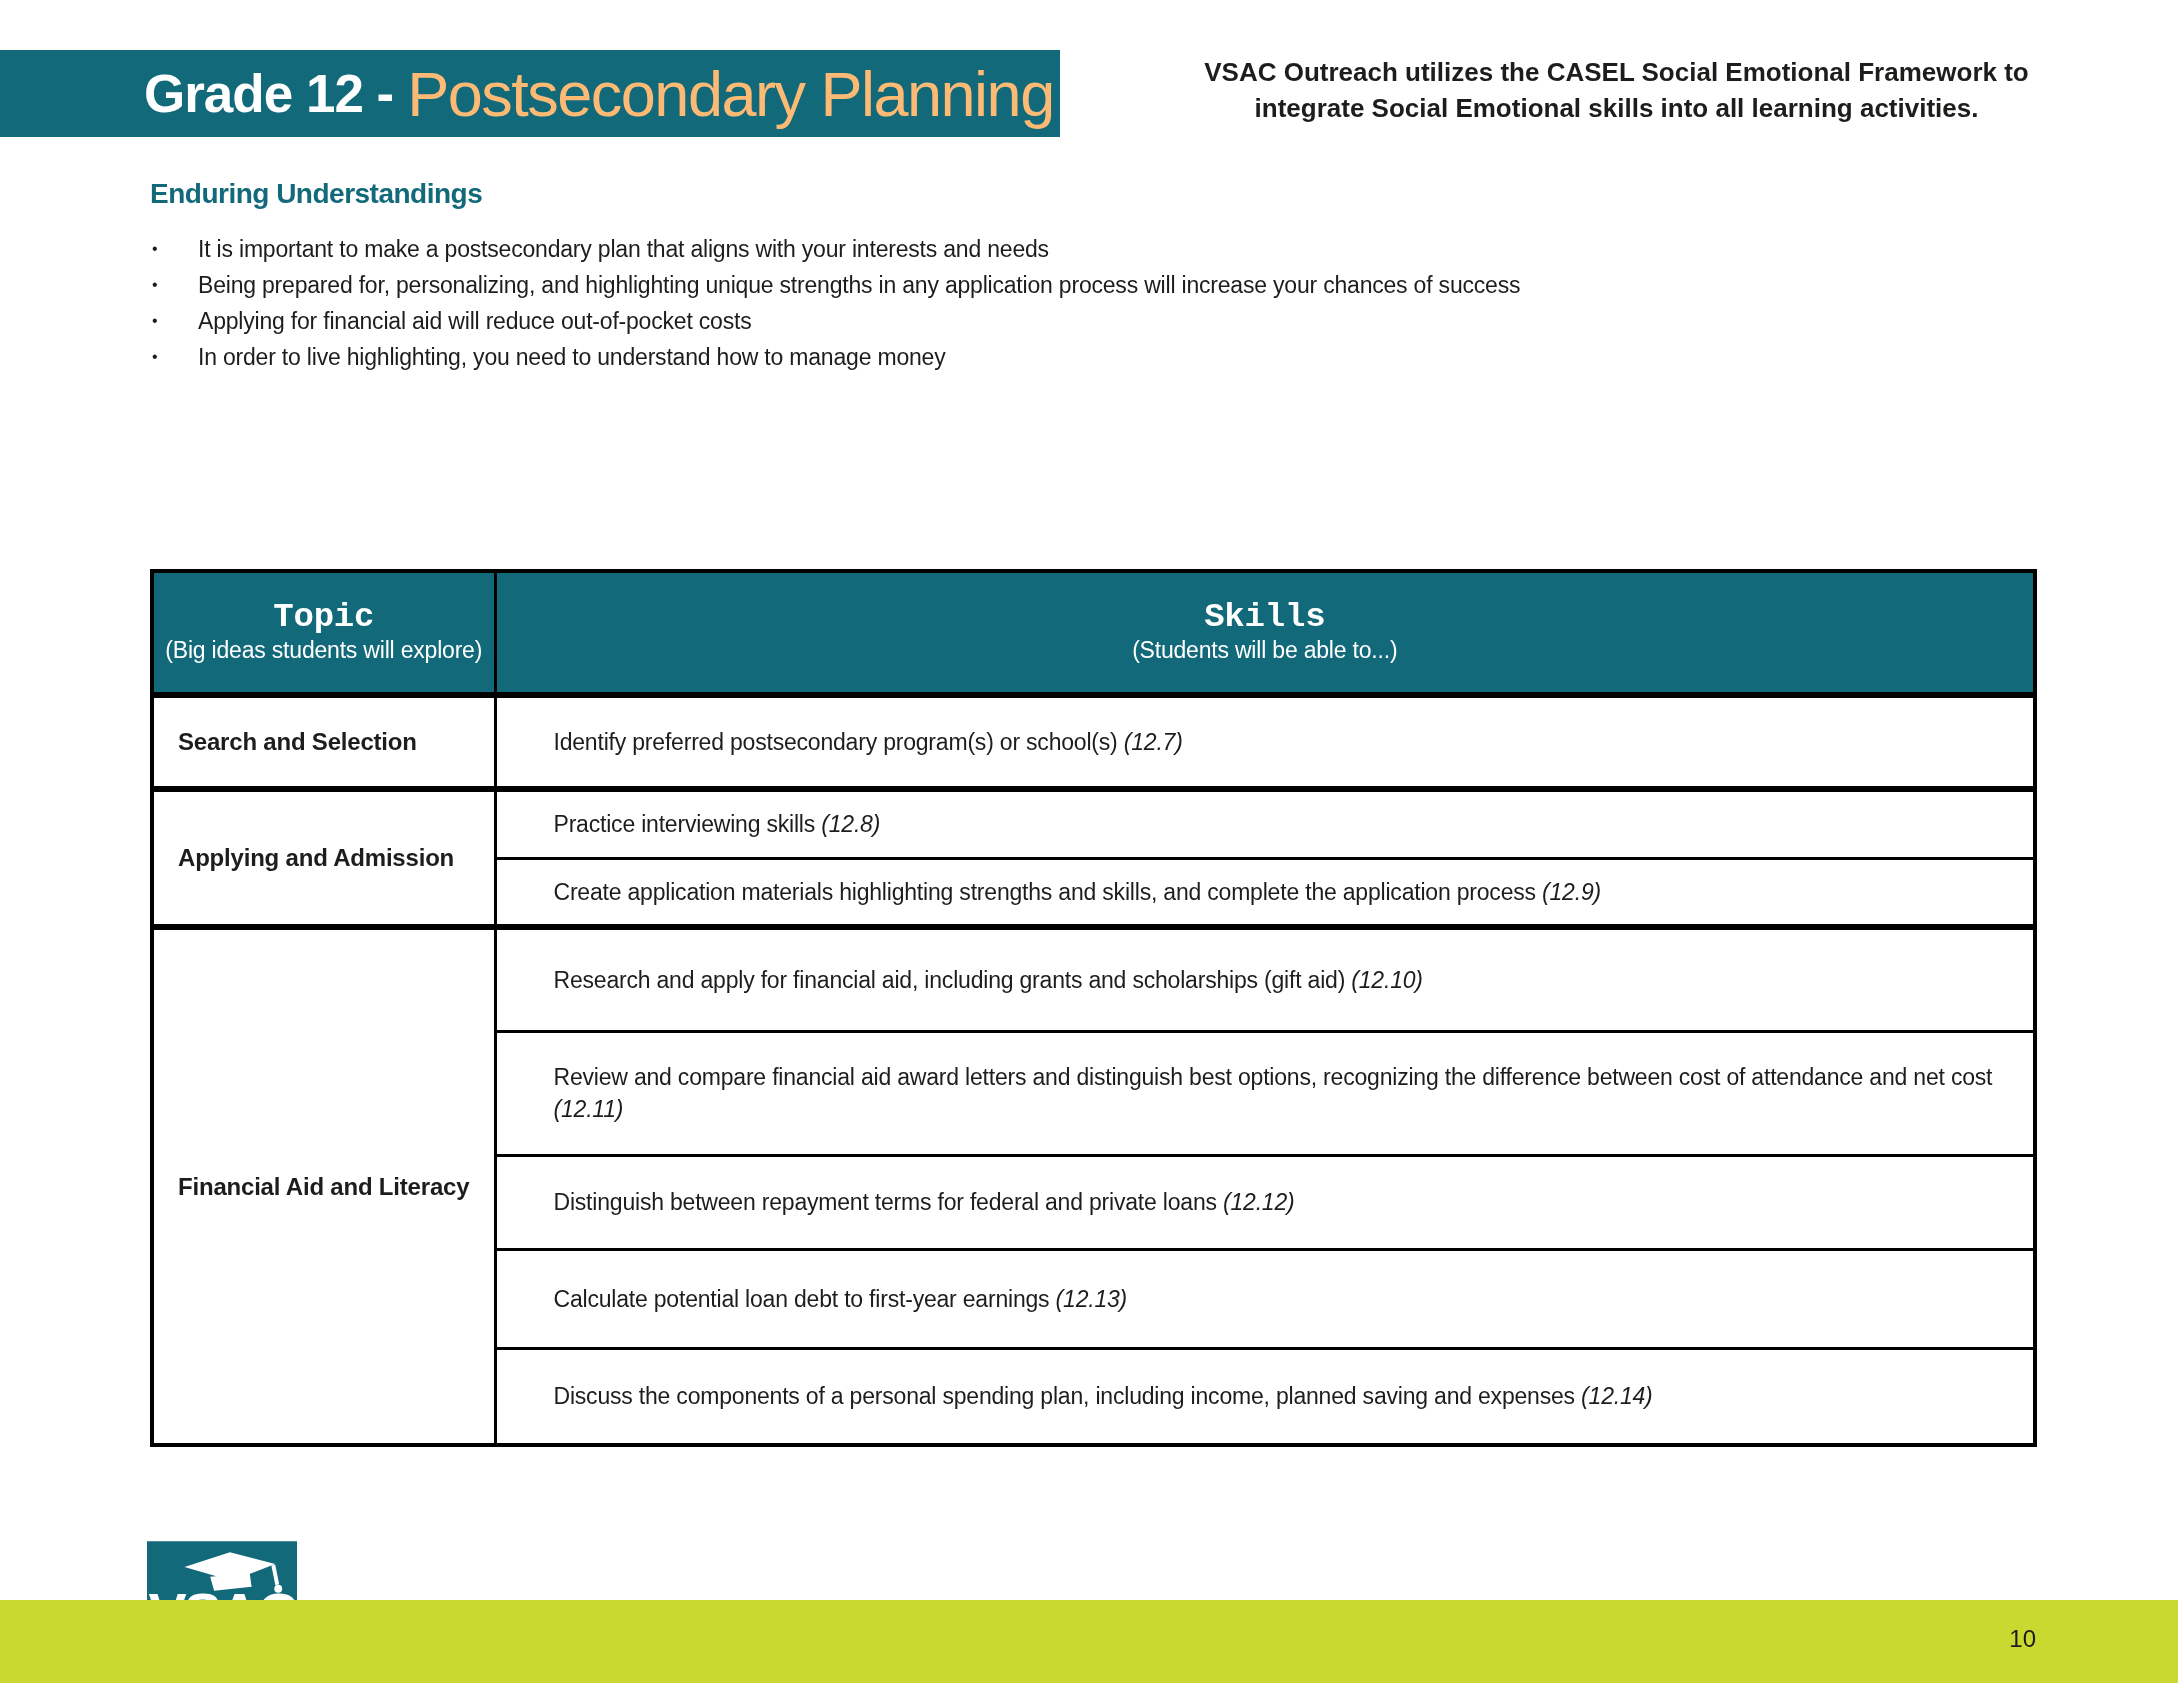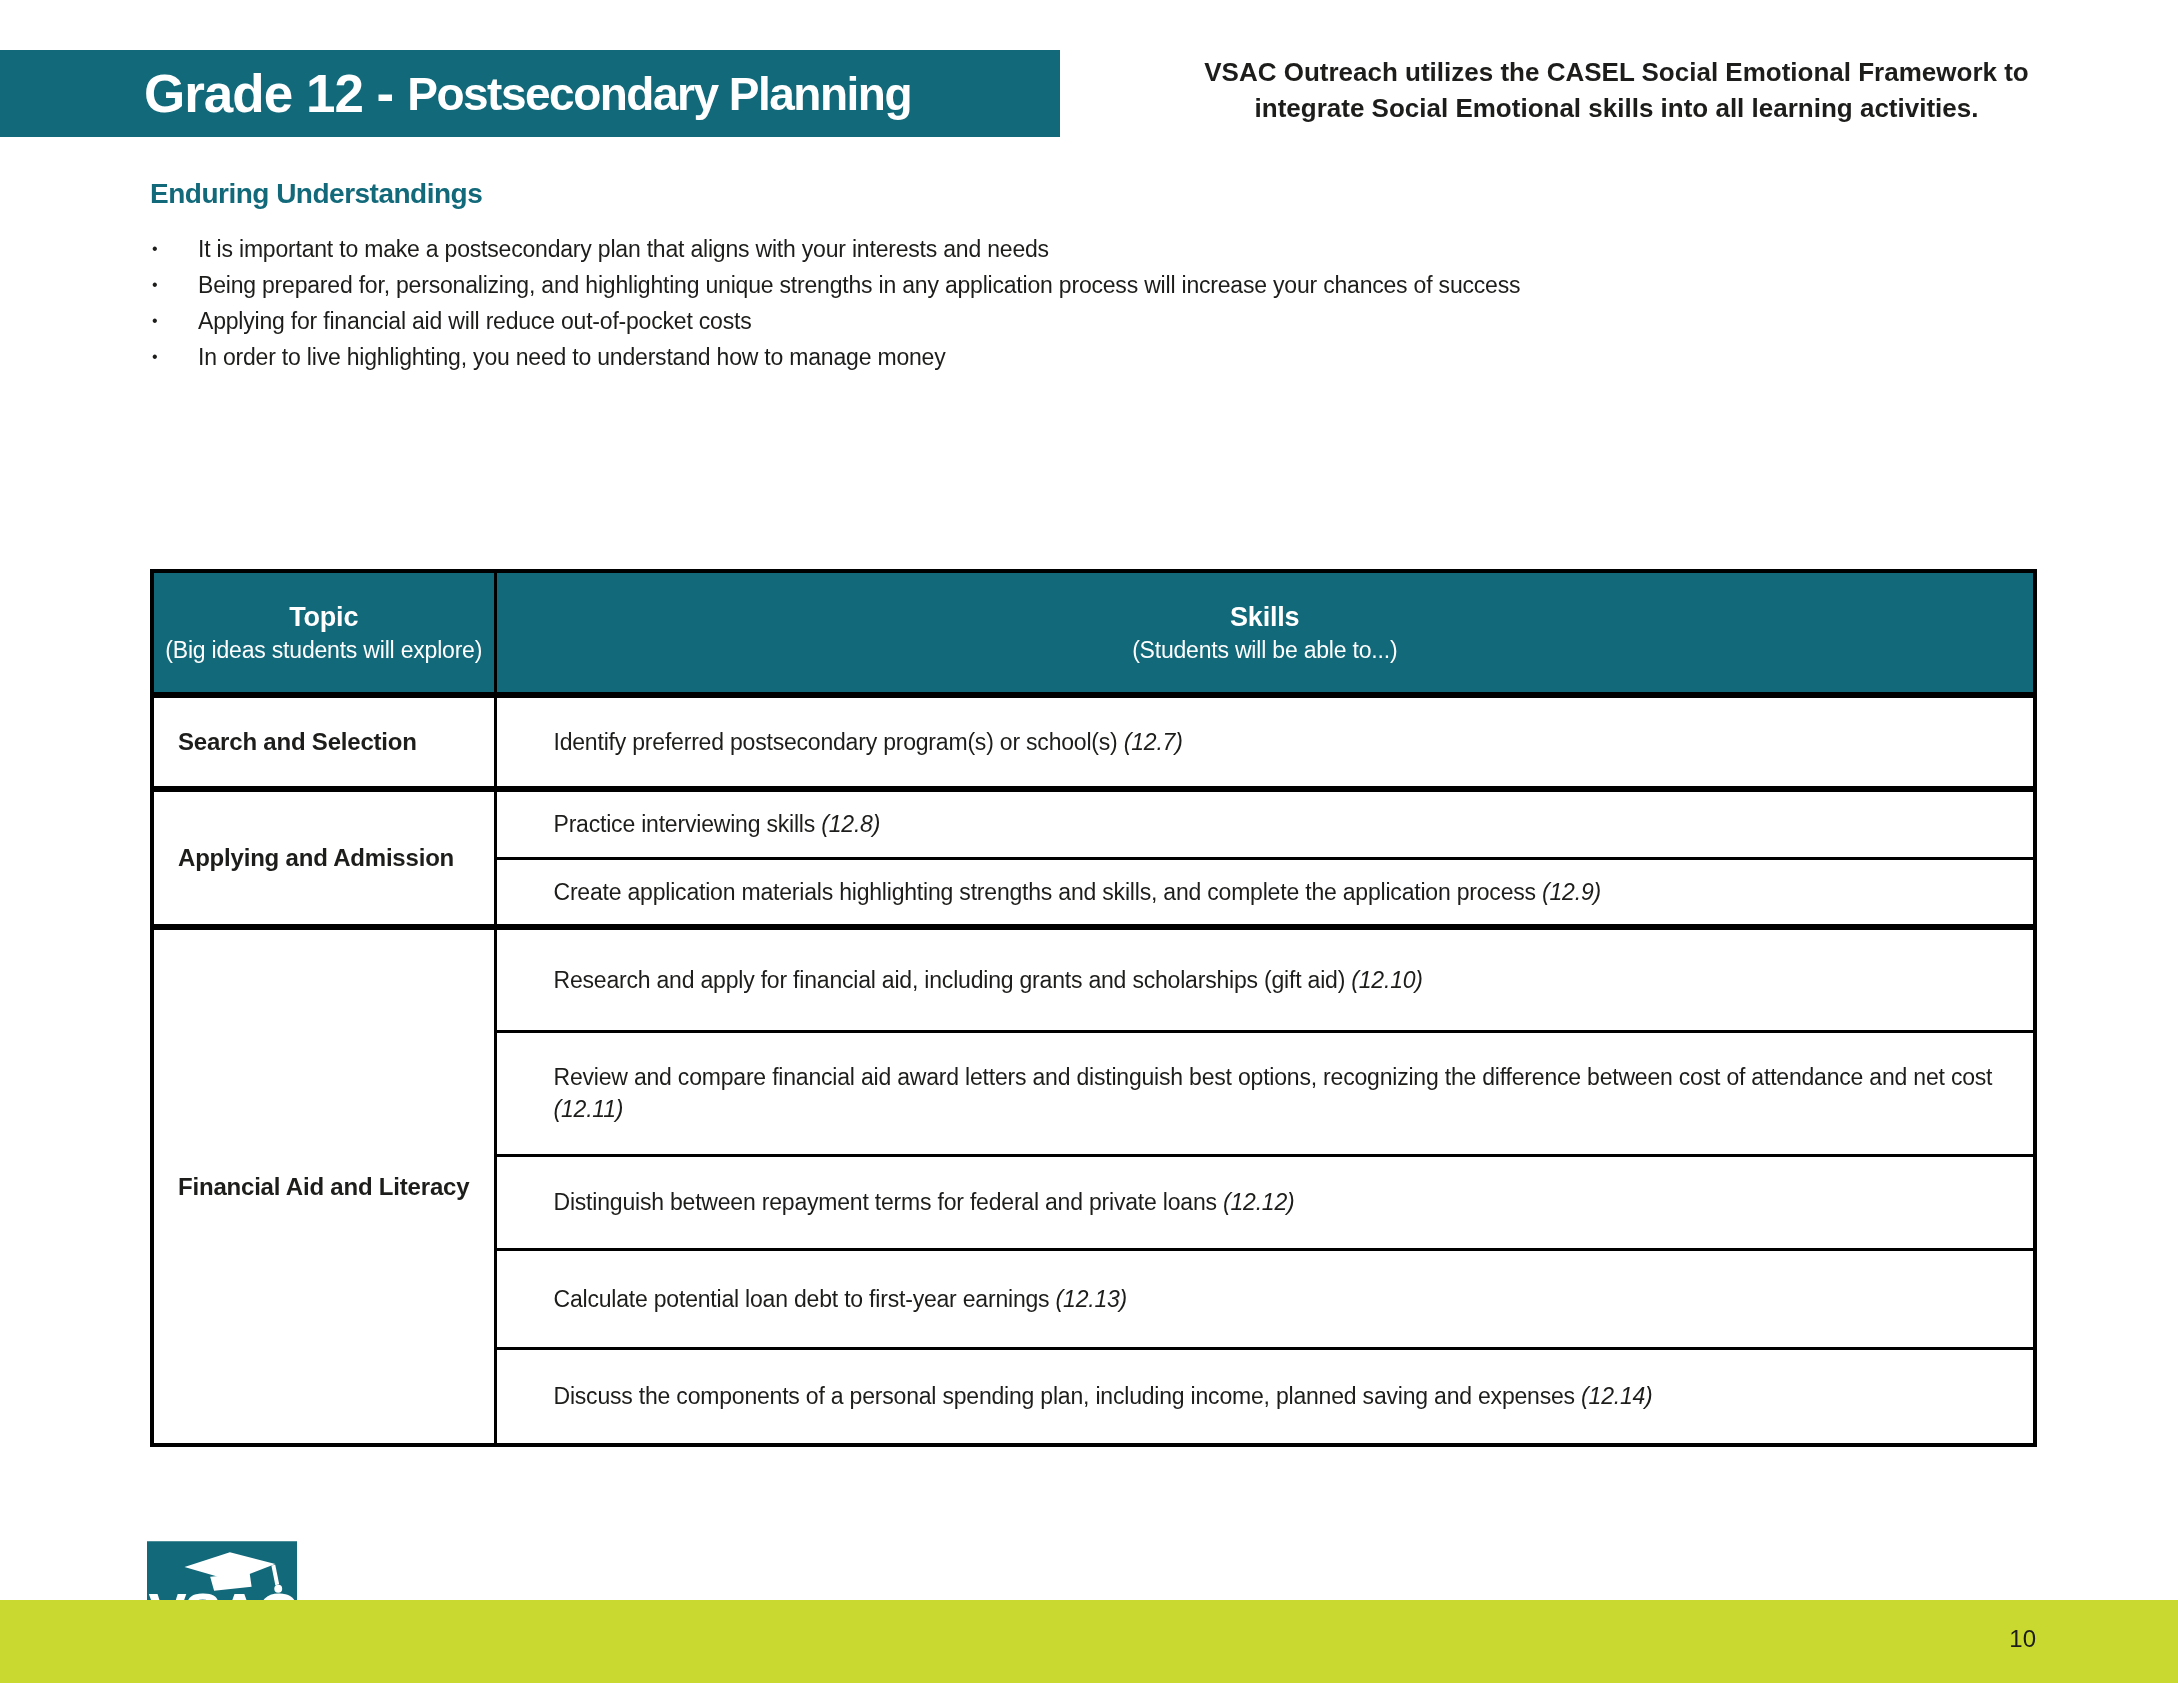--- a/index.html
+++ b/index.html
@@ -17,21 +17,21 @@
     position:absolute;left:0;top:50px;width:1060px;height:87px;
     background:var(--teal);
     display:flex;align-items:center;
     padding-left:144px;box-sizing:border-box;
     white-space:nowrap;
   }
   .header-band .title-bold{
     color:#fff;font-size:53px;font-weight:800;letter-spacing:-1px;
   }
   .header-band .title-regular{
-    color:#ffffff;font-size:46px;font-weight:700;letter-spacing:-1.5px;margin-left:14px;
+    color:#fdba74;font-size:63px;font-weight:400;letter-spacing:-1.5px;margin-left:14px;
   }
 
   
   .header-note{
     position:absolute;top:54px;right:111px;width:901px;
     text-align:center;font-weight:700;font-size:26px;line-height:36px;
     color:#1d1d1b;
   }
 
   
@@ -57,21 +57,21 @@
     font-size:23px;letter-spacing:-0.2px;
   }
   .curriculum-table,
   .curriculum-table th,
   .curriculum-table td{border:3px solid #000;}
   .curriculum-table{border:4px solid #000;}
   .curriculum-table th{
     background:var(--teal);color:#fff;font-weight:400;
     vertical-align:middle;text-align:center;padding:10px 8px;
   }
-  .curriculum-table .hdr-main{font-size:27px;font-weight:700;line-height:36px;}
+  .curriculum-table .hdr-main{font-size:34px;font-weight:700;line-height:36px;font-family:Liberation Mono, monospace;}
   .curriculum-table .hdr-sub{font-size:23px;font-weight:400;line-height:31px;}
   .curriculum-table col.topic-col{width:343px;}
   .topic-cell{
     text-align:left;vertical-align:middle;font-weight:700;font-size:24px;
     padding:8px 24px;line-height:34px;
   }
   .skill-cell{
     text-align:left;vertical-align:middle;
     padding:8px 30px 8px 57px;line-height:32px;
   }

